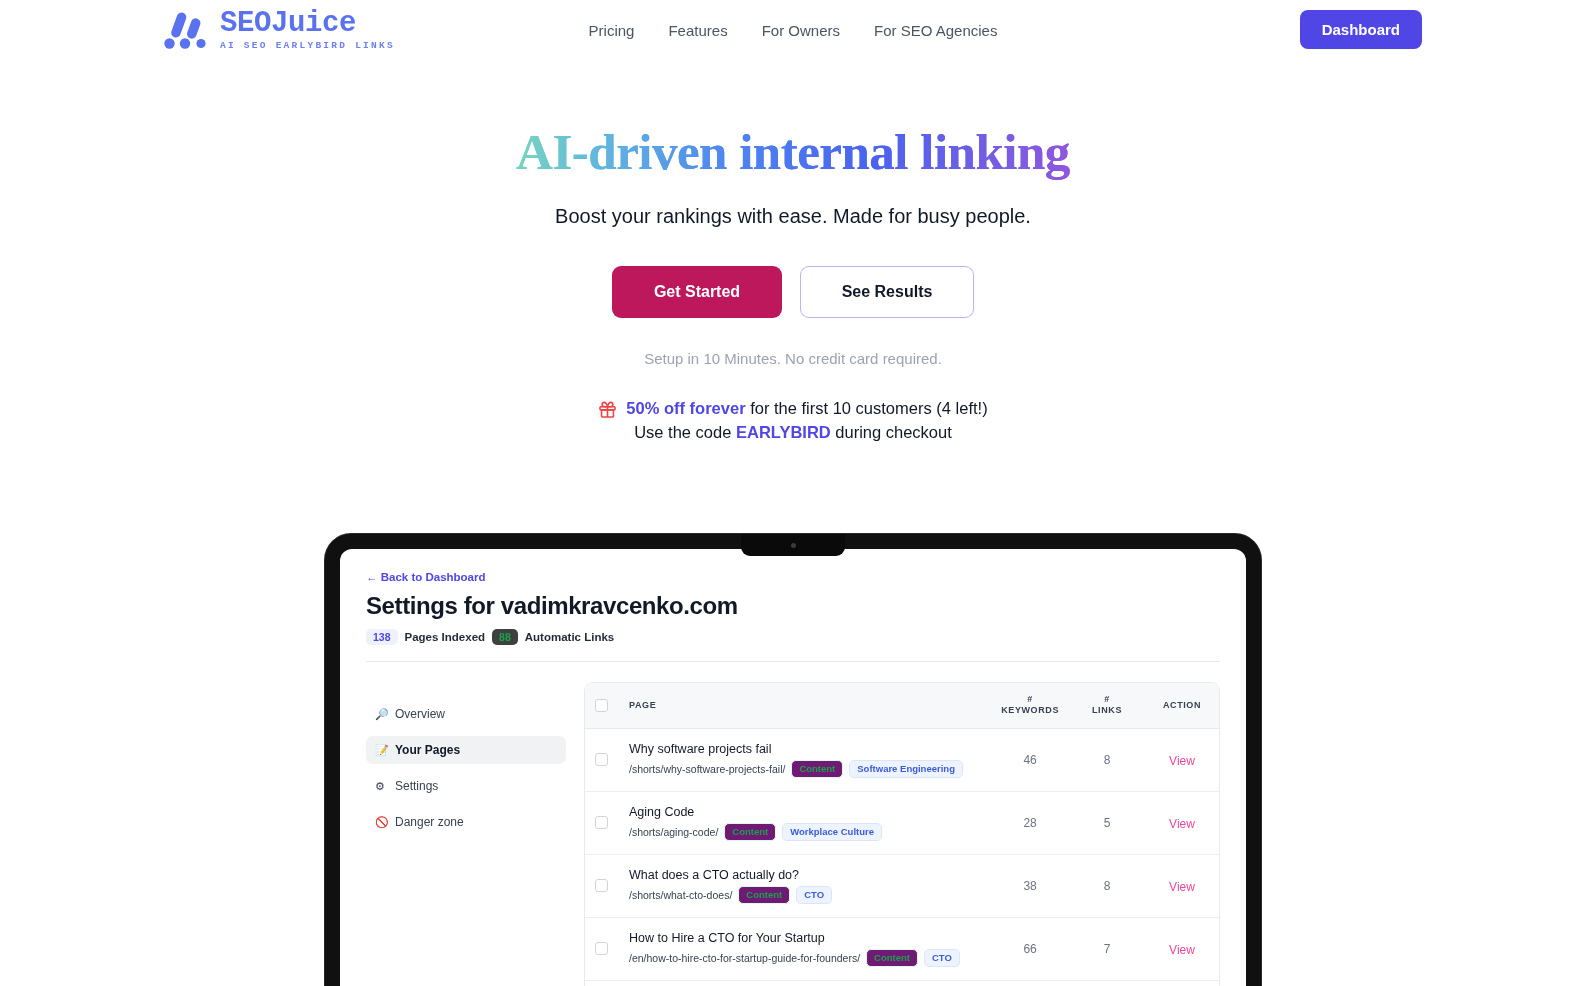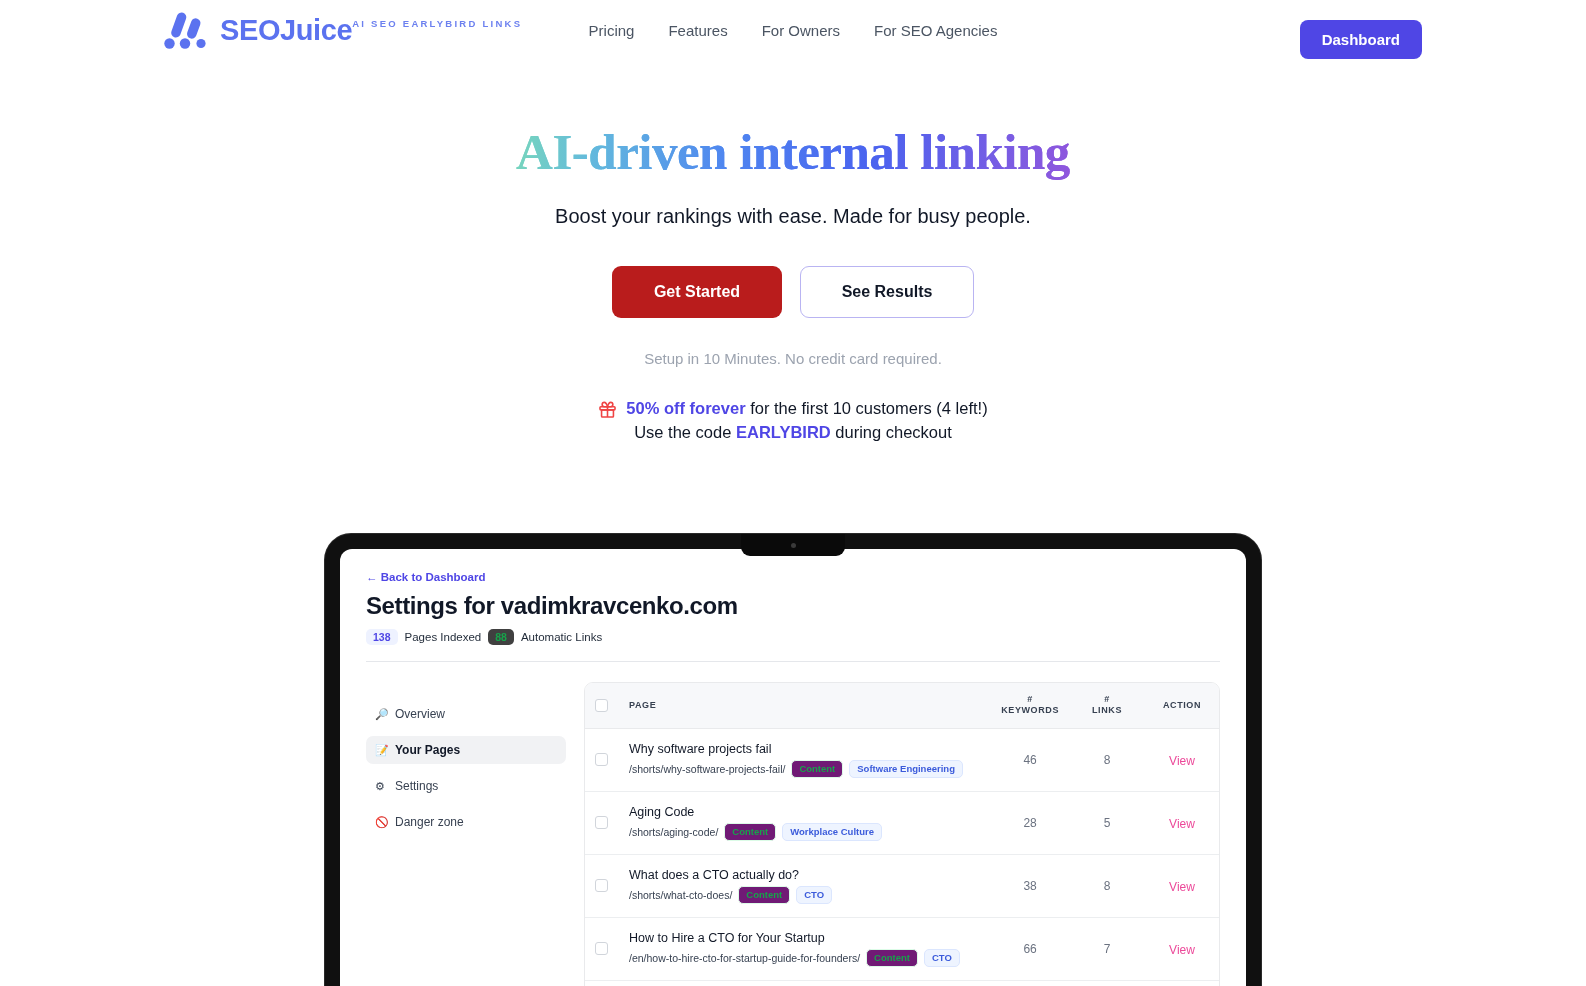--- a/index.html
+++ b/index.html
@@ -13,38 +13,38 @@
   
   .nav {
     position: relative;
     height: 60px;
     display: flex;
     align-items: center;
     padding: 0 0 0 164px;
   }
   .brand { display: flex; align-items: center; gap: 10px; }
   .logo-mark { width: 46px; height: 40px; display: block; }
-  .brand-text { display: flex; flex-direction: row; line-height: 1; }
+  .brand-text { display: flex; flex-direction: column; line-height: 1; font-family: Liberation Mono, monospace; }
   .brand-name {
     font-size: 29px; font-weight: 800; color: #5b72ef;
     letter-spacing: -0.4px;
   }
   .brand-sub {
     font-size: 9.5px; font-weight: 700; color: #6c80ef;
     letter-spacing: 2.25px; margin-top: 3px;
   }
   .nav-links {
     position: absolute; left: 50%; transform: translateX(-50%);
     display: flex; gap: 34px; align-items: center;
   }
   .nav-links a {
     font-size: 15px; color: #4b5563; text-decoration: none; font-weight: 400;
   }
   .dashboard-btn {
-    position: absolute; right: 164px; top: 20px;
+    position: absolute; right: 164px; top: 10px;
     background: #4f46e5; color: #fff;
     font-size: 15px; font-weight: 600;
     padding: 11px 22px; border-radius: 8px;
     border: none; cursor: pointer;
   }
 
   
   .hero { text-align: center; padding-top: 62px; }
   .hero h1 {
     font-size: 51px; font-weight: 800; letter-spacing: -0.5px;
@@ -67,21 +67,21 @@
     display: block;
     font-family: Liberation Serif, serif;
   }
   .hero-sub {
     margin-top: 23px; font-size: 20px; color: #111827; font-weight: 400;
   }
   .cta-row {
     margin-top: 38px; display: flex; justify-content: center; gap: 18px;
   }
   .btn-primary {
-    background: #b91c1c; color: #fff; border: none;
+    background: #be185d; color: #fff; border: none;
     font-size: 16px; font-weight: 600;
     padding: 8px 0; width: 170px; border-radius: 9px; cursor: pointer;
   }
   .btn-secondary {
     background: #fff; color: #111827; border: 1.5px solid #b9b4f2;
     font-size: 16px; font-weight: 600;
     padding: 16px 0; width: 174px; border-radius: 9px; cursor: pointer;
   }
   .setup-note {
     margin-top: 32px; font-size: 15px; color: #9ca3af;
@@ -133,21 +133,21 @@
   }
   .stat-row { margin-top: 9px; display: flex; align-items: center; gap: 7px; font-size: 11.5px; }
   .badge-blue {
     background: #eef2ff; color: #4f46e5; font-weight: 700;
     padding: 2px 7px; border-radius: 5px; font-size: 10.5px;
   }
   .badge-green {
     background: #404040; color: #16a34a; font-weight: 700;
     padding: 2px 7px; border-radius: 5px; font-size: 10.5px;
   }
-  .stat-label { color: #1f2937; font-weight: 400; }
+  .stat-label { color: #1f2937; font-weight: 700; }
   .app-divider { height: 1px; background: #e5e7eb; margin: 16px 26px 0 26px; }
 
   
   .app-body { display: flex; padding: 20px 26px 0 26px; gap: 18px; }
   .sidebar { width: 200px; flex: 0 0 200px; padding-top: 18px; }
   .side-item {
     display: flex; align-items: center; gap: 7px;
     font-size: 12px; color: #374151; font-weight: 500;
     padding: 7px 9px; border-radius: 7px; margin-bottom: 8px;
     cursor: pointer;

